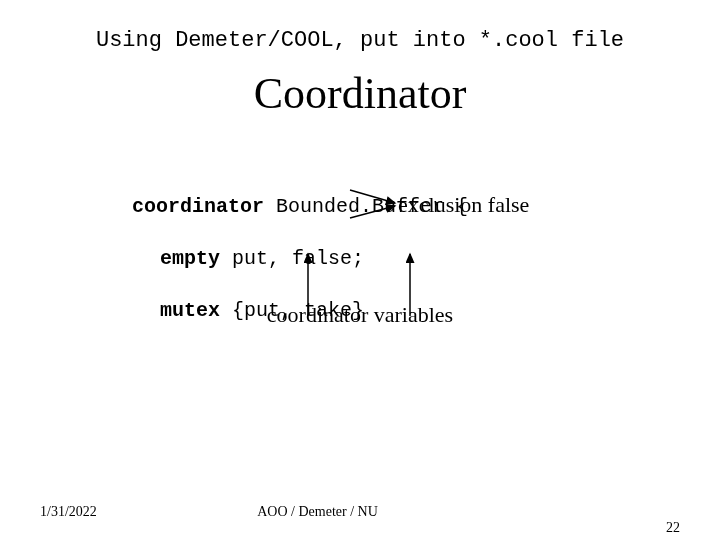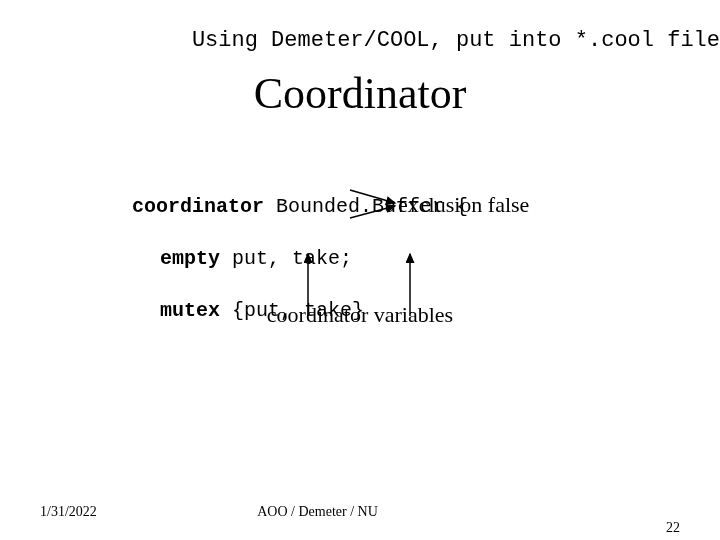--- a/index.html
+++ b/index.html
@@ -12,21 +12,21 @@
     color: #000;
     position: relative;
     overflow: hidden;
   }
   .mono { font-family: "Courier New", Courier, monospace; }
   .header {
     position: absolute;
     top: 28px;
     left: 0;
     width: 720px;
-    text-align: right;
+    text-align: center;
     font-size: 22px;
   }
   .title {
     position: absolute;
     top: 68px;
     left: 0;
     width: 720px;
     text-align: center;
     font-size: 44px;
   }
@@ -84,21 +84,21 @@
 </style>
 </head>
 <body>
 
 <div class="header mono">Using Demeter/COOL, put into *.cool file</div>
 
 <div class="title">Coordinator</div>
 
 <div class="code-block mono">
 <div class="code-line1"><span class="kw">coordinator</span><span> Bounded.Buffer {</span></div>
-<div class="code-line2"><span class="kw">empty</span><span> put, take;</span></div>
+<div class="code-line2"><span class="kw">empty</span><span> put, false;</span></div>
 <div class="code-line3"><span class="kw">mutex</span><span> {put, take}</span></div>
 </div>
 
 <div class="excl-label">exclusion false</div>
 
 <div class="coord-label">coordinator variables</div>
 
 <div class="footer-date">1/31/2022</div>
 <div class="footer-center">AOO / Demeter / NU</div>
 <div class="footer-page">22</div>

